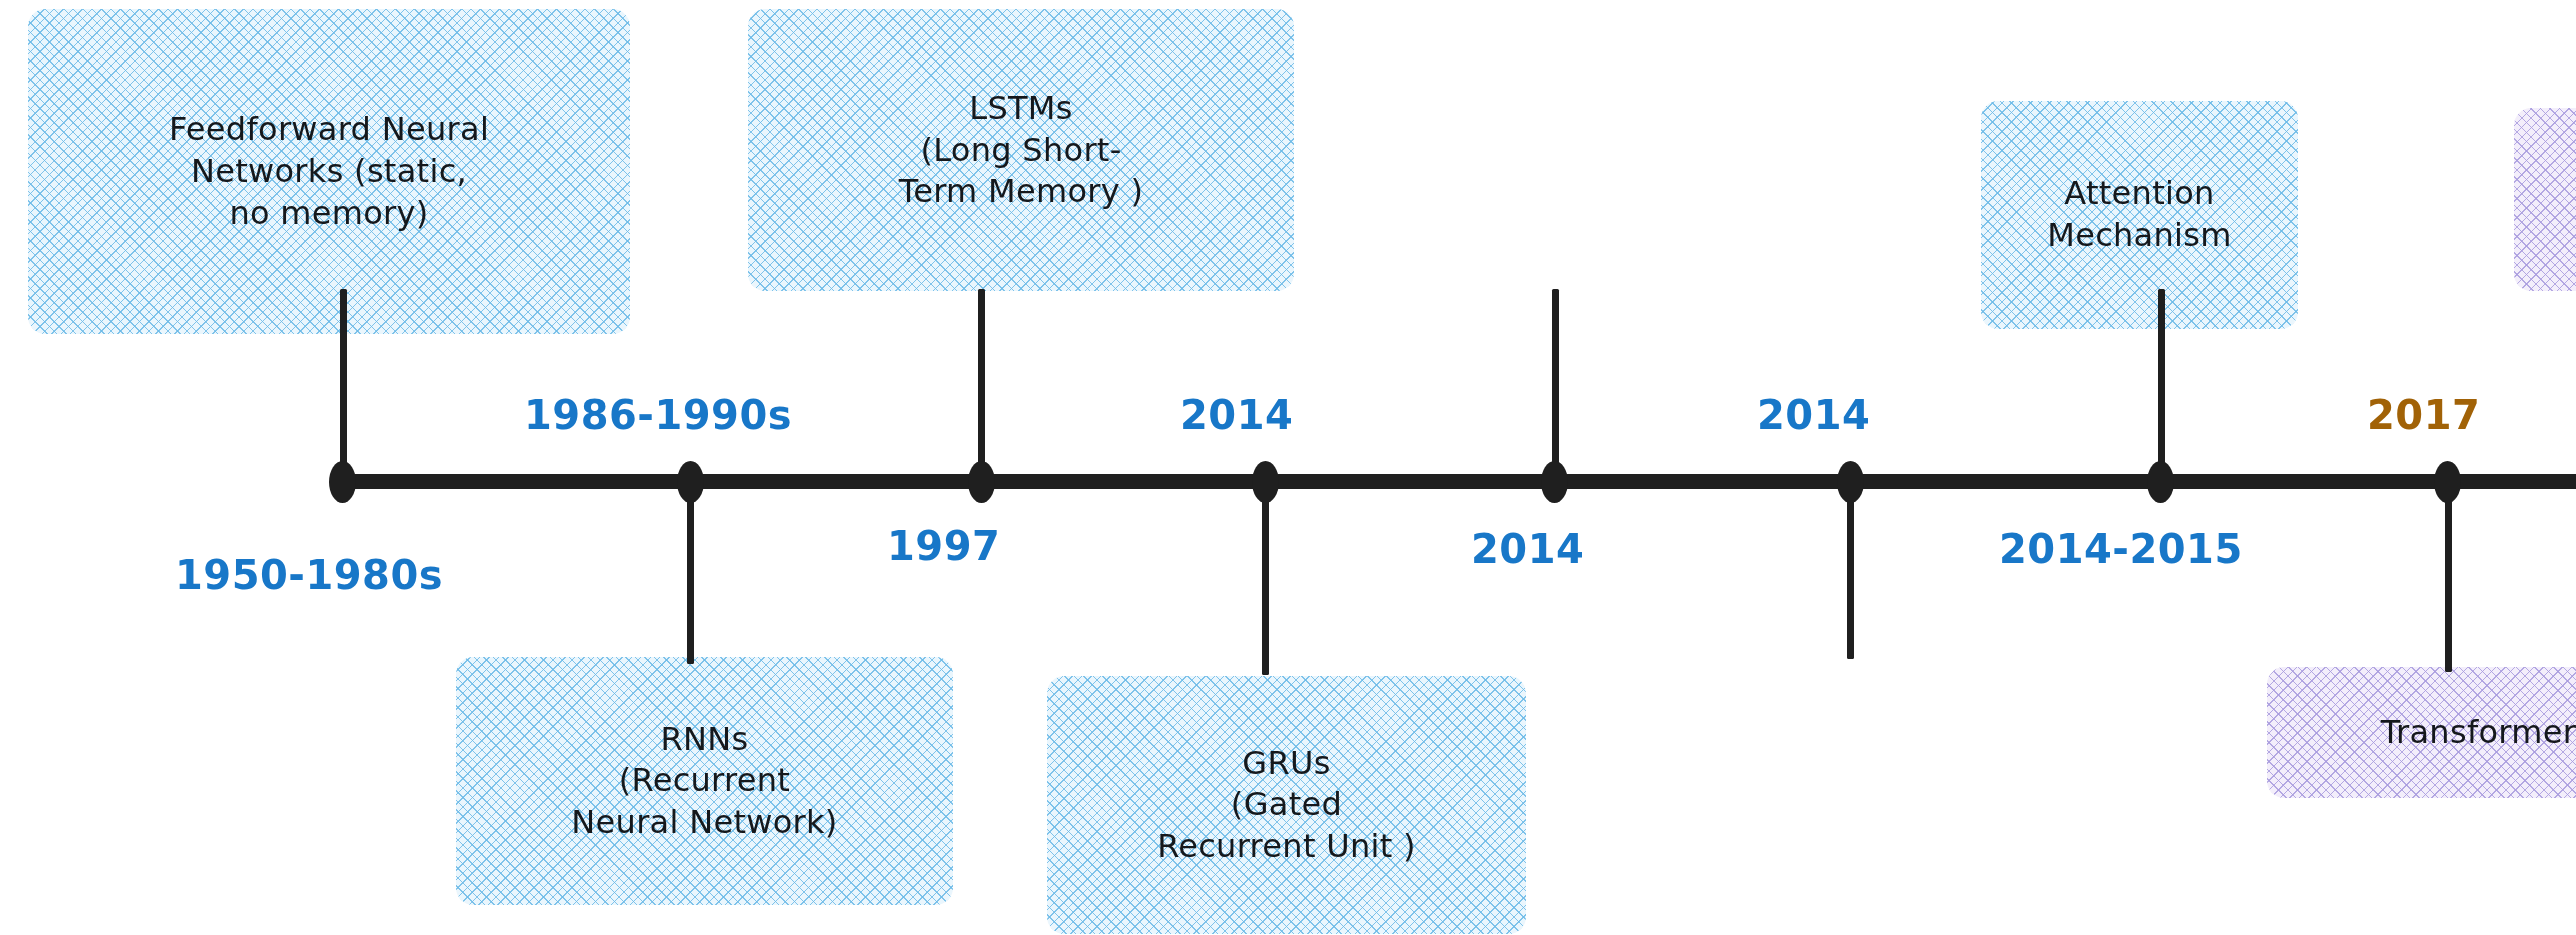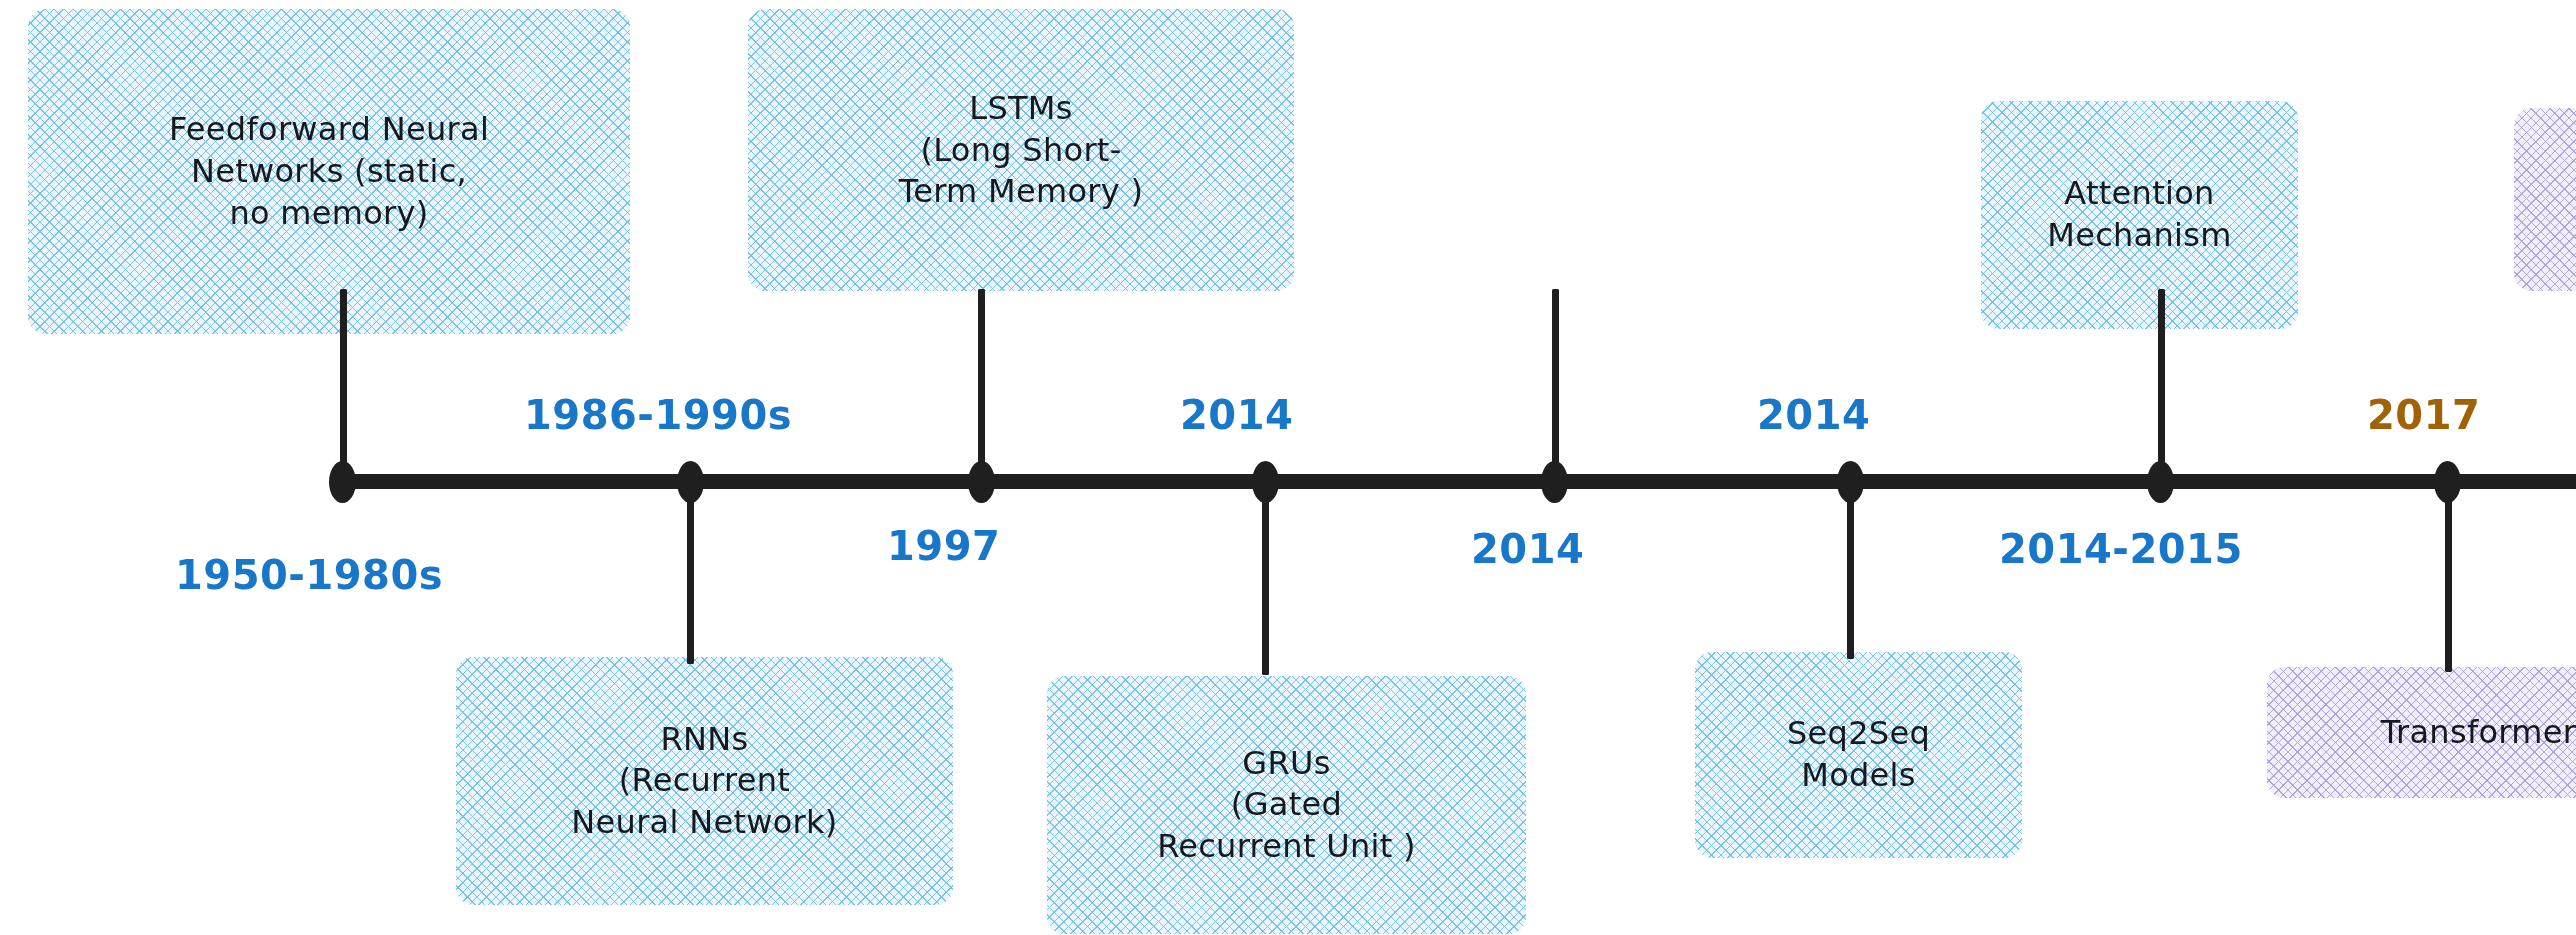--- a/index.html
+++ b/index.html
@@ -112,24 +112,20 @@
 (Recurrent
 Neural Network)</span>
   </div>
 
   <div class="card blue" style="left:1047px; top:676px; width:479px; height:258px;">
     <span class="card-text">GRUs
 (Gated
 Recurrent Unit )</span>
   </div>
 
-  <div class="card blue" style="left:1695px; top:652px; width:327px; height:206px;">
-    <span class="card-text">Seq2Seq
-Models</span>
-  </div>
 
   <div class="card purple" style="left:2267px; top:667px; width:440px; height:131px;">
     <span class="card-text">Transformers</span>
   </div>
 
   <div class="stem" style="left:340px; top:289px; width:6.7px; height:198px;"></div>
   <div class="stem" style="left:978px; top:289px; width:6.7px; height:198px;"></div>
   <div class="stem" style="left:1552px; top:289px; width:6.7px; height:198px;"></div>
   <div class="stem" style="left:2158px; top:289px; width:6.7px; height:198px;"></div>
 

